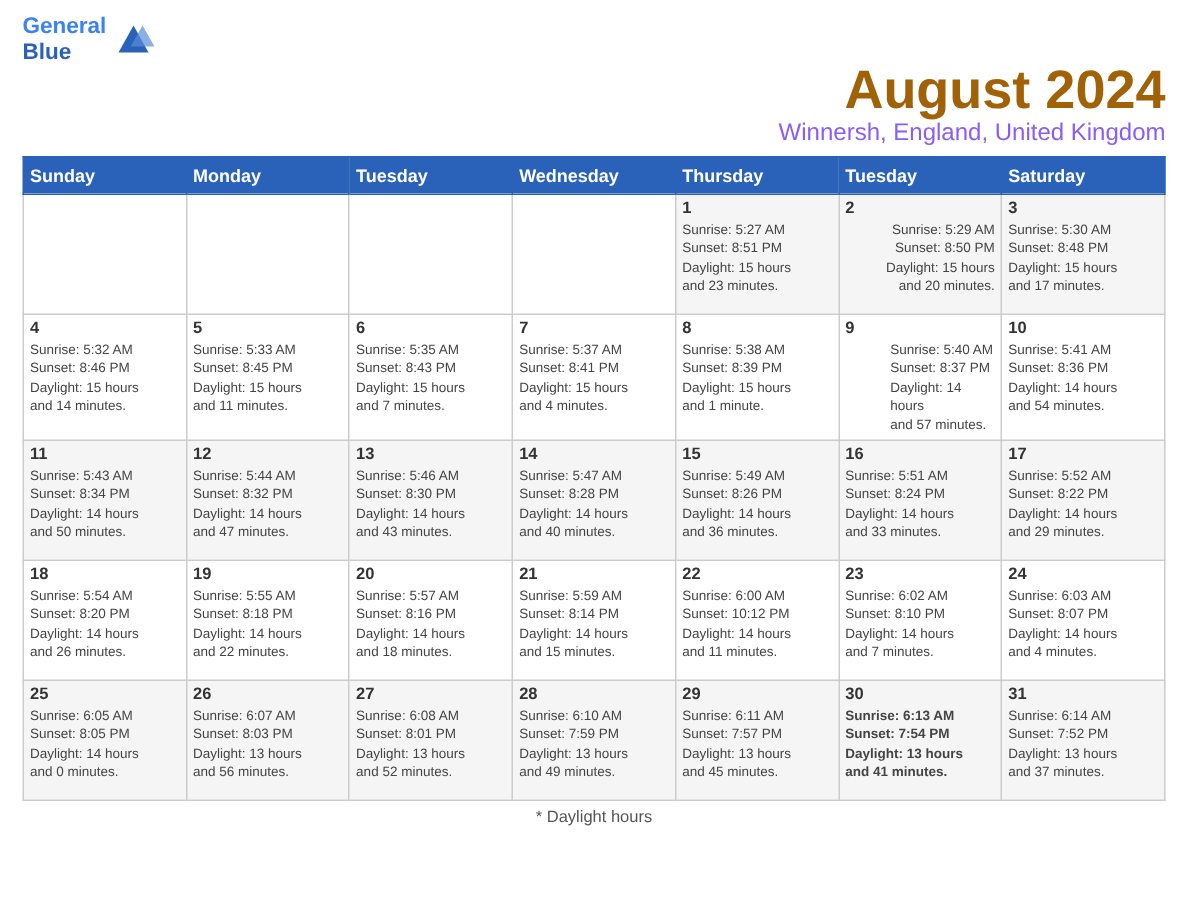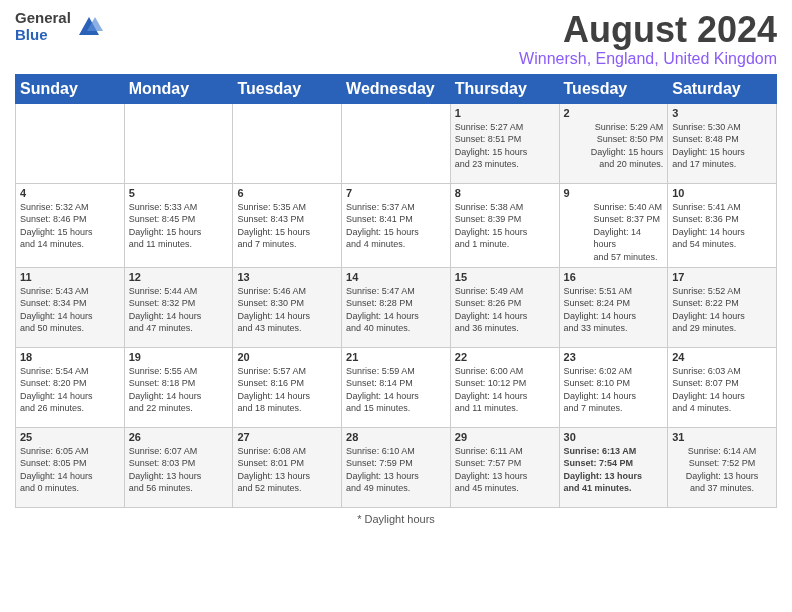--- a/index.html
+++ b/index.html
@@ -26,55 +26,56 @@
       gap: 2px;
     }
     .logo-text {
       display: flex;
       flex-direction: column;
       line-height: 1.1;
     }
     .logo-general {
       font-size: 15px;
       font-weight: bold;
-      color: #404040;
+      color: #3b82f6;
     }
     .logo-blue {
       font-size: 15px;
       font-weight: bold;
       color: #2962b8;
     }
     .logo-icon {
       width: 28px;
       height: 28px;
       margin-left: 2px;
     }
     .title-block {
       text-align: right;
     }
     .title-month {
       font-size: 36px;
       font-weight: bold;
-      color: #404040;
+      color: #a16207;
       line-height: 1.1;
+      margin-top: 30px;
     }
     .title-location {
       font-size: 16px;
       color: #8b5cf6;
       font-weight: normal;
     }
     .calendar-table {
       width: 100%;
       border-collapse: collapse;
       table-layout: fixed;
     }
     .calendar-table th {
       background: #2962b8;
       color: #fff;
-      font-size: 16px;
+      font-size: 12px;
       font-weight: bold;
       padding: 5px 4px;
       text-align: left;
       border: 1px solid #2962b8;
     }
     .calendar-table td {
       border: 1px solid #ccc;
       vertical-align: top;
       padding: 3px 4px;
       font-size: 9.5px;
@@ -362,21 +363,21 @@
           </td>
           <td>
             <span class="day-num">30</span>
             <div class="day-info" style="white-space: pre-line; font-weight: bold;">Sunrise: 6:13 AM
 Sunset: 7:54 PM
 Daylight: 13 hours
 and 41 minutes.</div>
           </td>
           <td>
             <span class="day-num">31</span>
-            <div class="day-info" style="white-space: pre-line; text-align: center;">Sunrise: 6:14 AM
+            <div class="day-info" style="white-space: pre-line;">Sunrise: 6:14 AM
 Sunset: 7:52 PM
 Daylight: 13 hours
 and 37 minutes.</div>
           </td>
         </tr>
       </tbody>
   </table>
 
   <div class="footer-note">
     * <span>Daylight hours</span>

